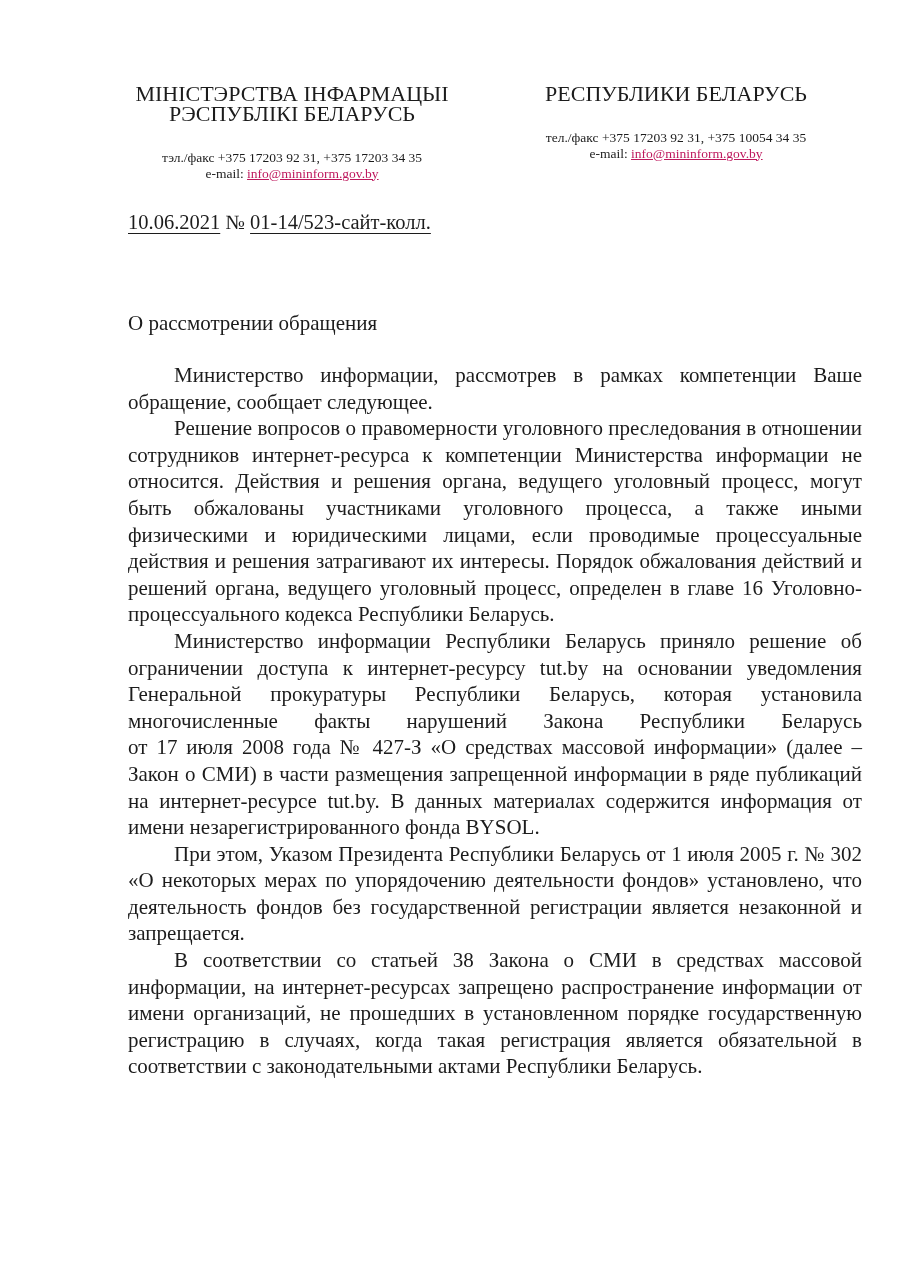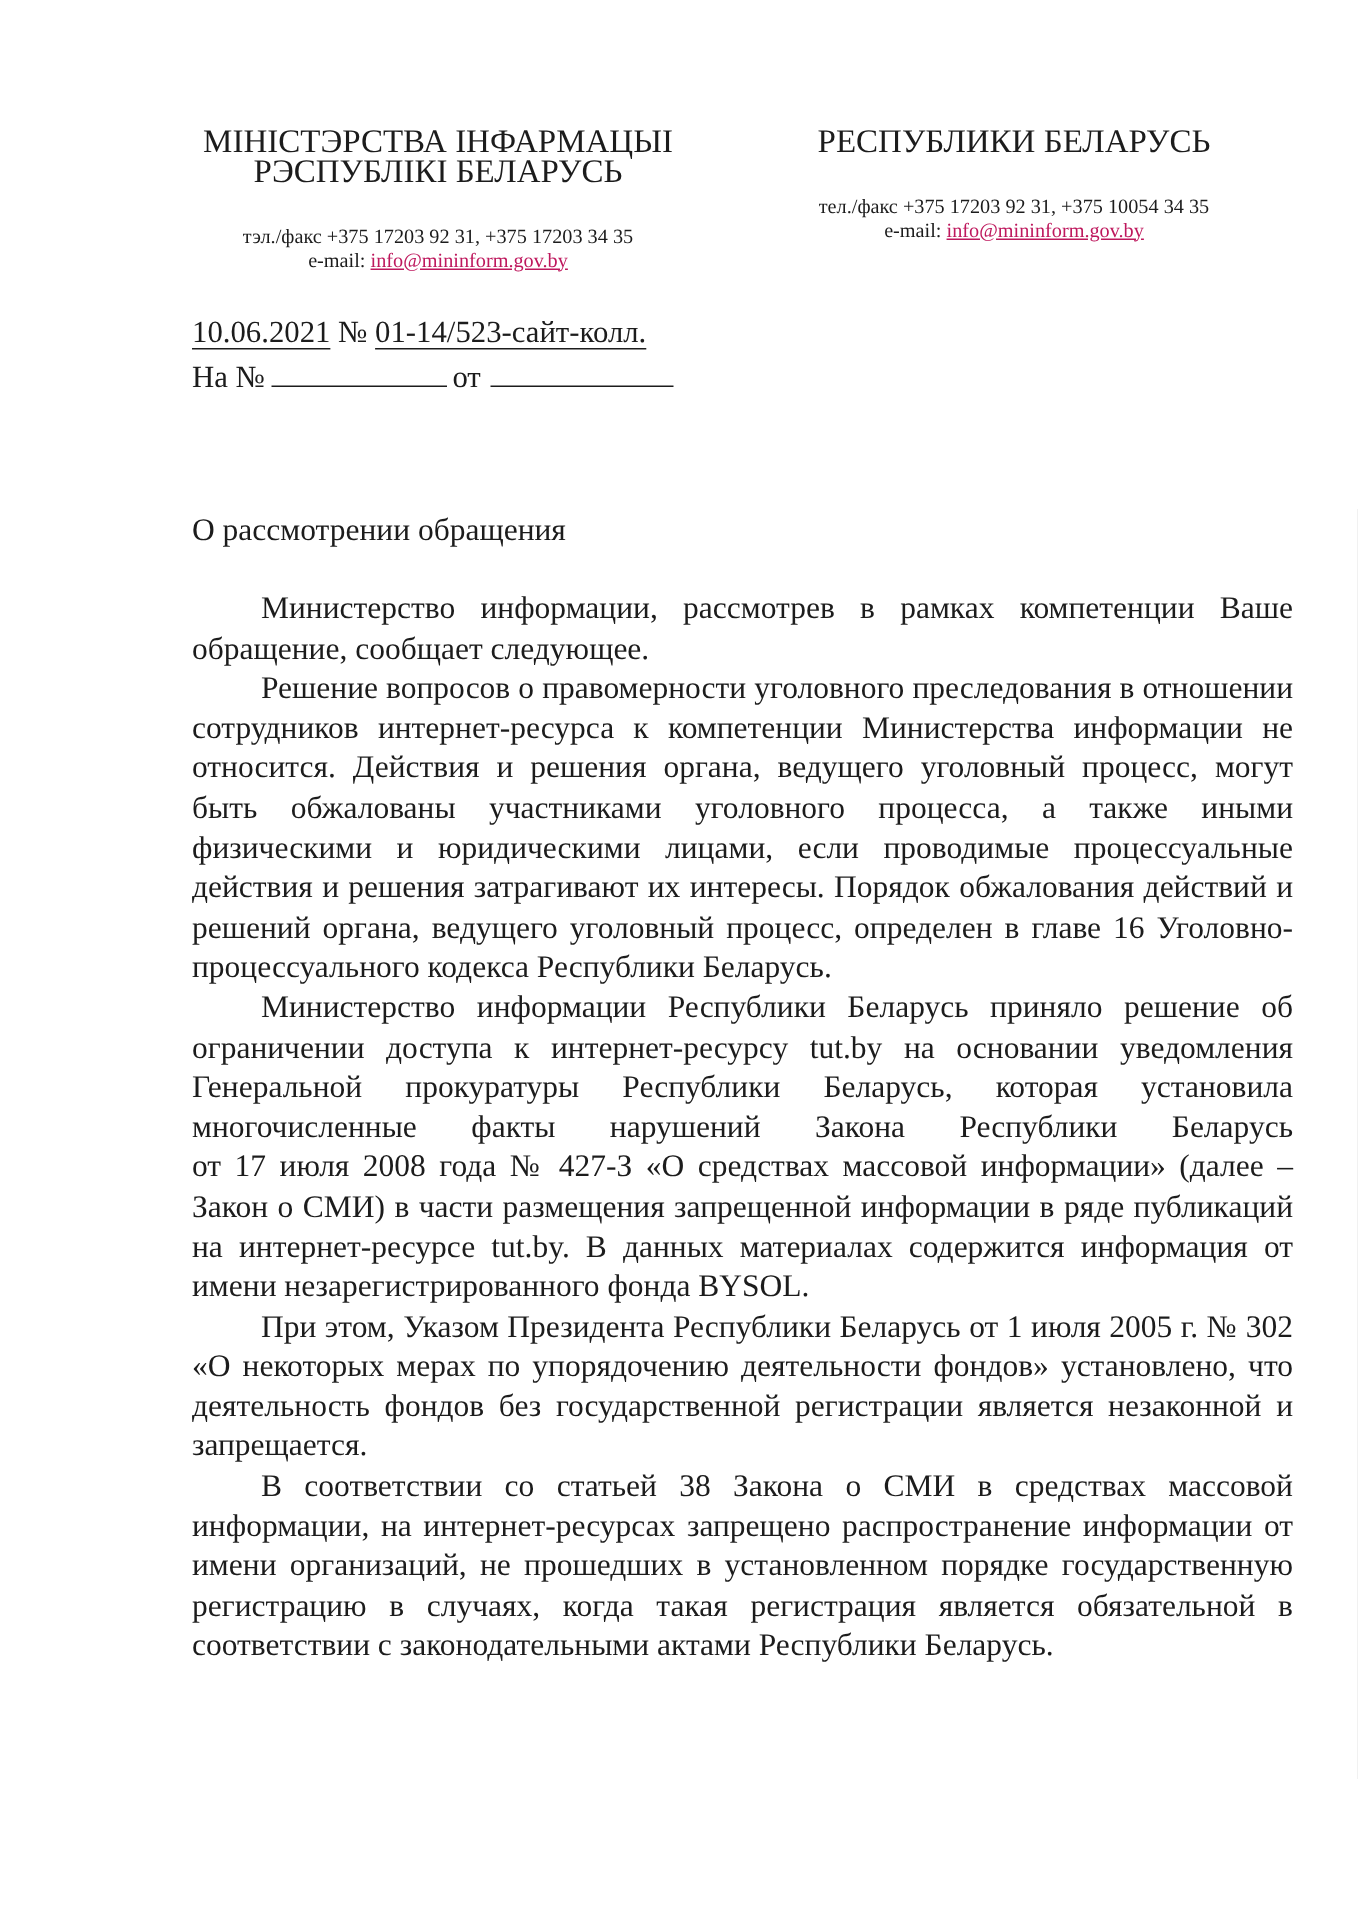--- a/index.html
+++ b/index.html
@@ -72,23 +72,20 @@
     </div>
   </div>
 
   <div class="ref-row">
     <div class="ref-left">
       <div class="ref-line1">
         <span class="u">10.06.2021</span>
         <span>№</span>
         <span class="u">01-14/523-сайт-колл.</span>
       </div>
-      <div class="ref-line2">
-        <span>На №</span><span class="blank blank1"></span><span>от</span><span class="blank blank2"></span>
-      </div>
     </div>
   </div>
 
   <div class="subject">О рассмотрении обращения</div>
 
   <div class="body-text">
     <p>Министерство информации, рассмотрев в рамках компетенции Ваше обращение, сообщает следующее.</p>
     <p>Решение вопросов о правомерности уголовного преследования в отношении сотрудников интернет-ресурса к компетенции Министерства информации не относится. Действия и решения органа, ведущего уголовный процесс, могут быть обжалованы участниками уголовного процесса, а также иными физическими и юридическими лицами, если проводимые процессуальные действия и решения затрагивают их интересы. Порядок обжалования действий и решений органа, ведущего уголовный процесс, определен в главе 16 Уголовно-процессуального кодекса Республики Беларусь.</p>
     <p>Министерство информации Республики Беларусь приняло решение об ограничении доступа к интернет-ресурсу tut.by на основании уведомления Генеральной прокуратуры Республики Беларусь, которая установила многочисленные факты нарушений Закона Республики Беларусь от&nbsp;17&nbsp;июля&nbsp;2008&nbsp;года №&nbsp;427-З «О средствах массовой информации» (далее – Закон о СМИ) в части размещения запрещенной информации в ряде публикаций на интернет-ресурсе tut.by. В данных материалах содержится информация от имени незарегистрированного фонда BYSOL.</p>
     <p>При этом, Указом Президента Республики Беларусь от 1 июля 2005 г. №&nbsp;302 «О некоторых мерах по упорядочению деятельности фондов» установлено, что деятельность фондов без государственной регистрации является незаконной и запрещается.</p>

